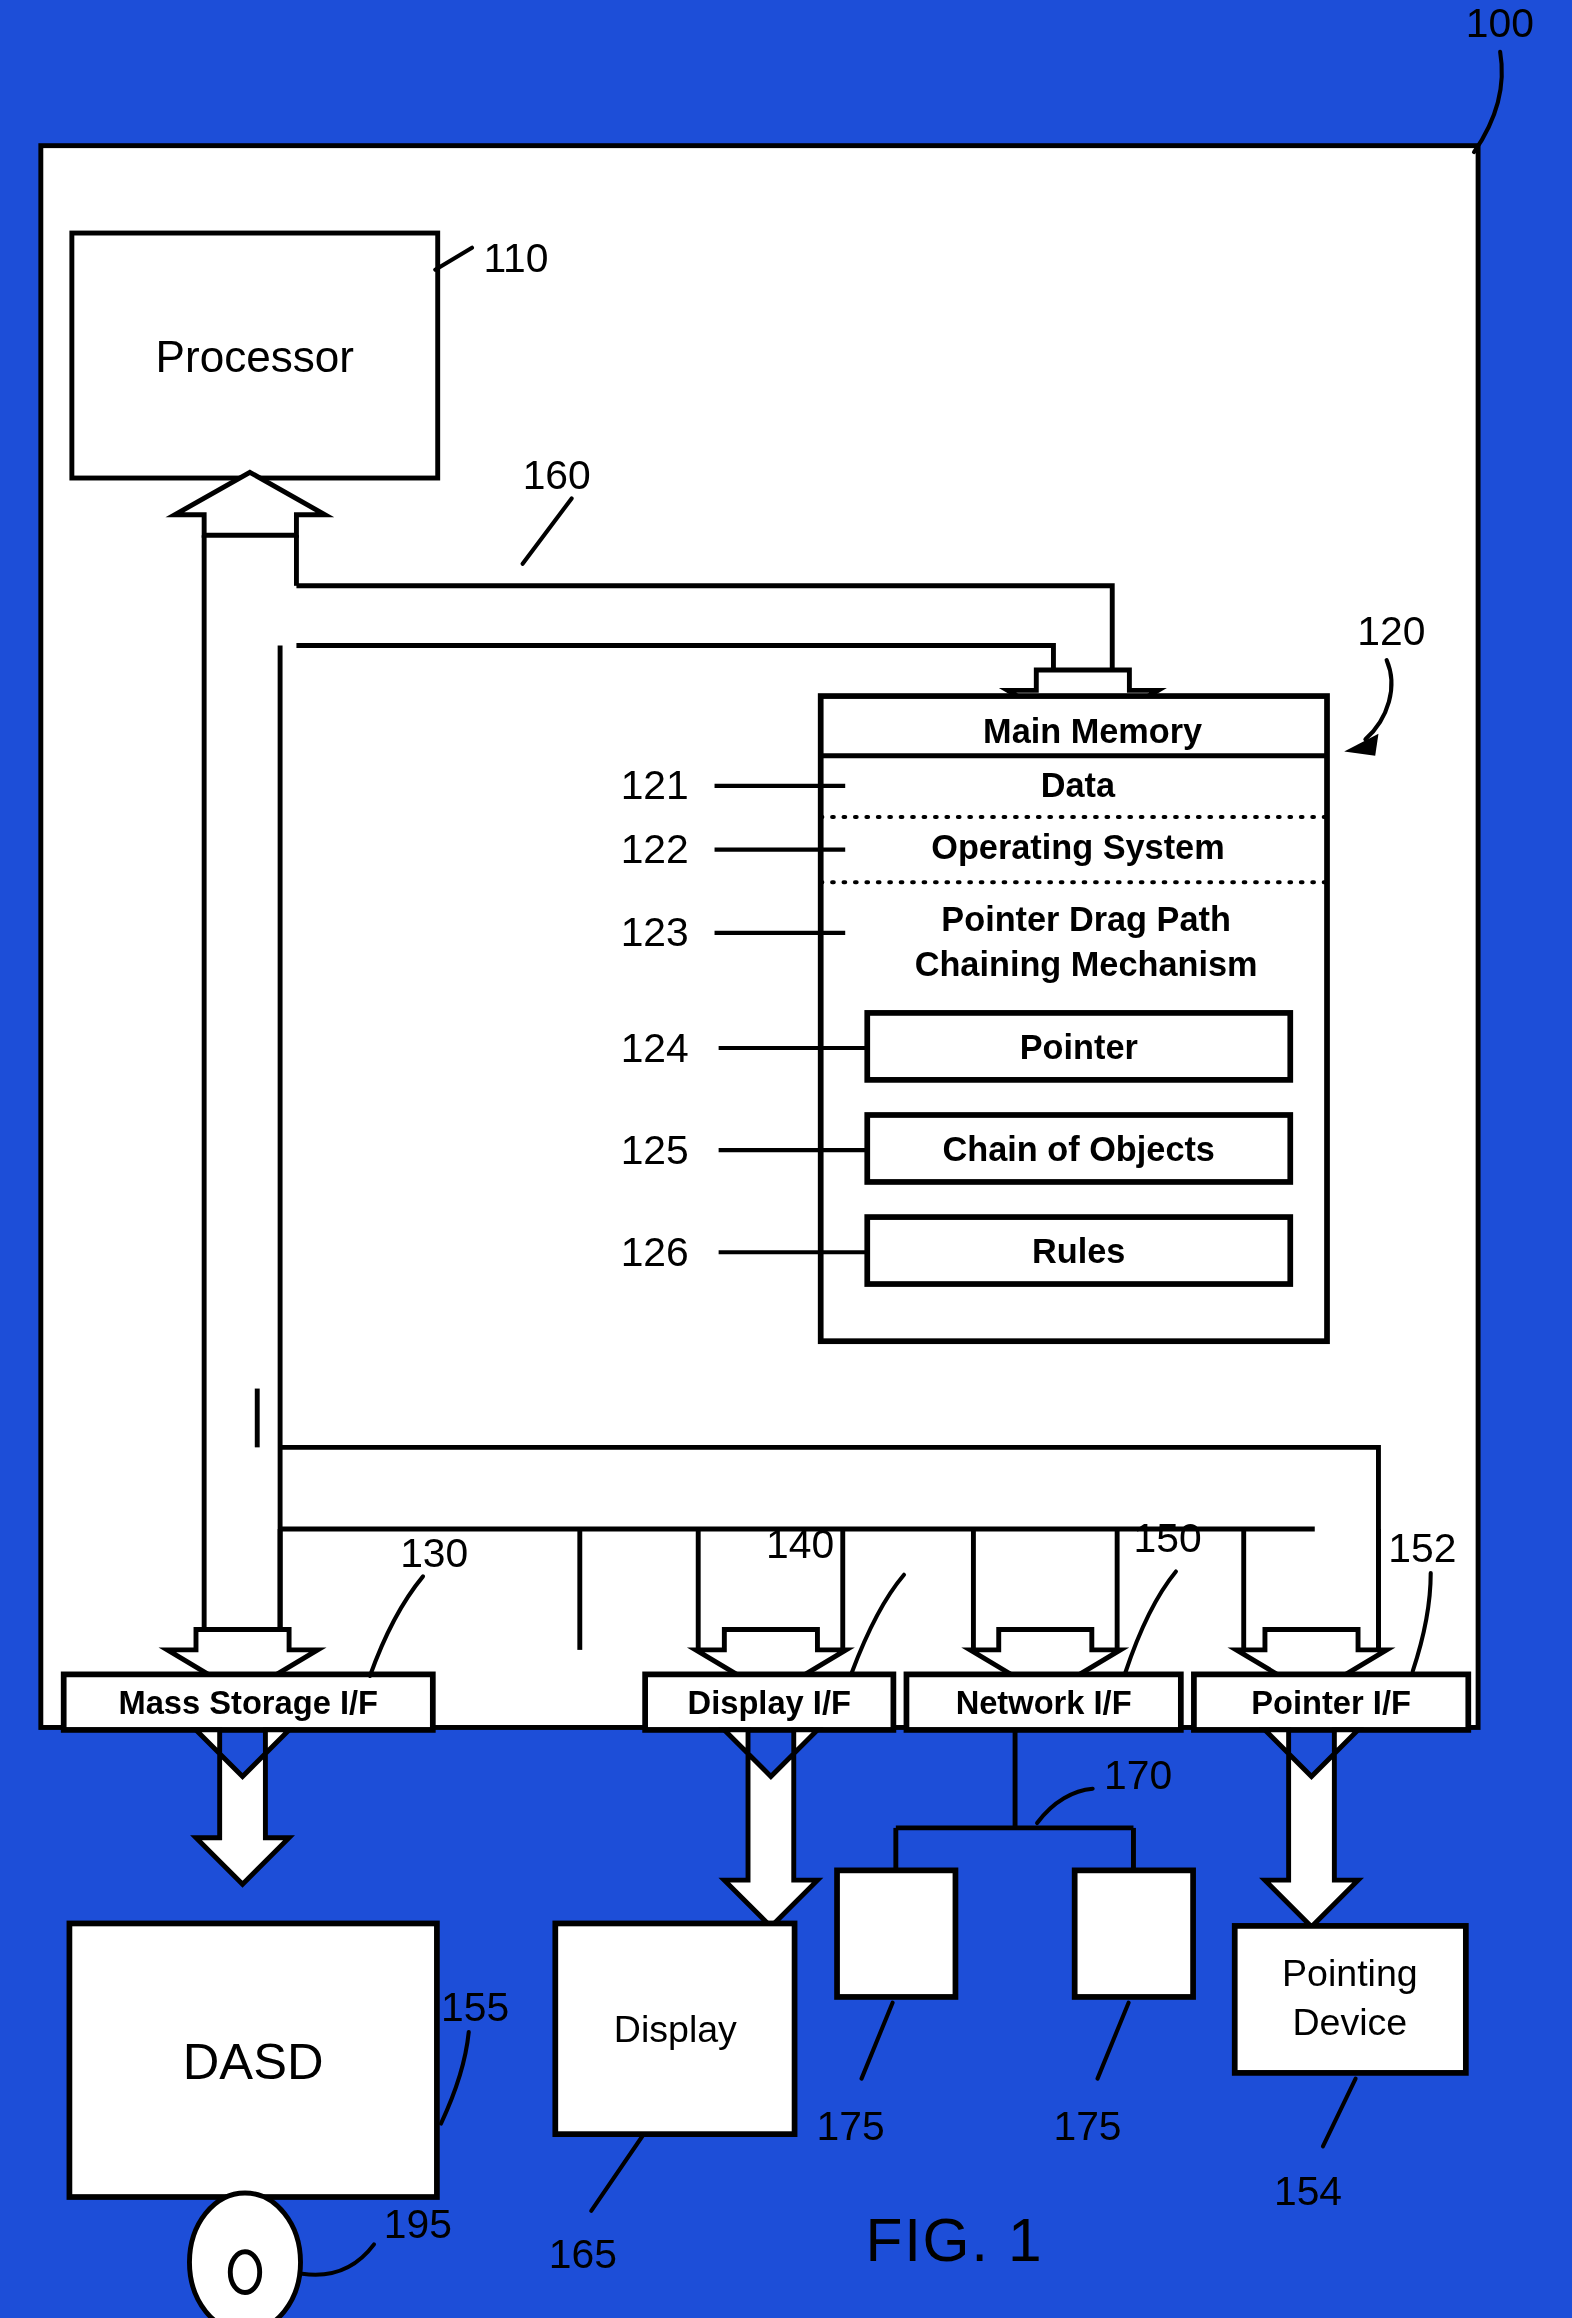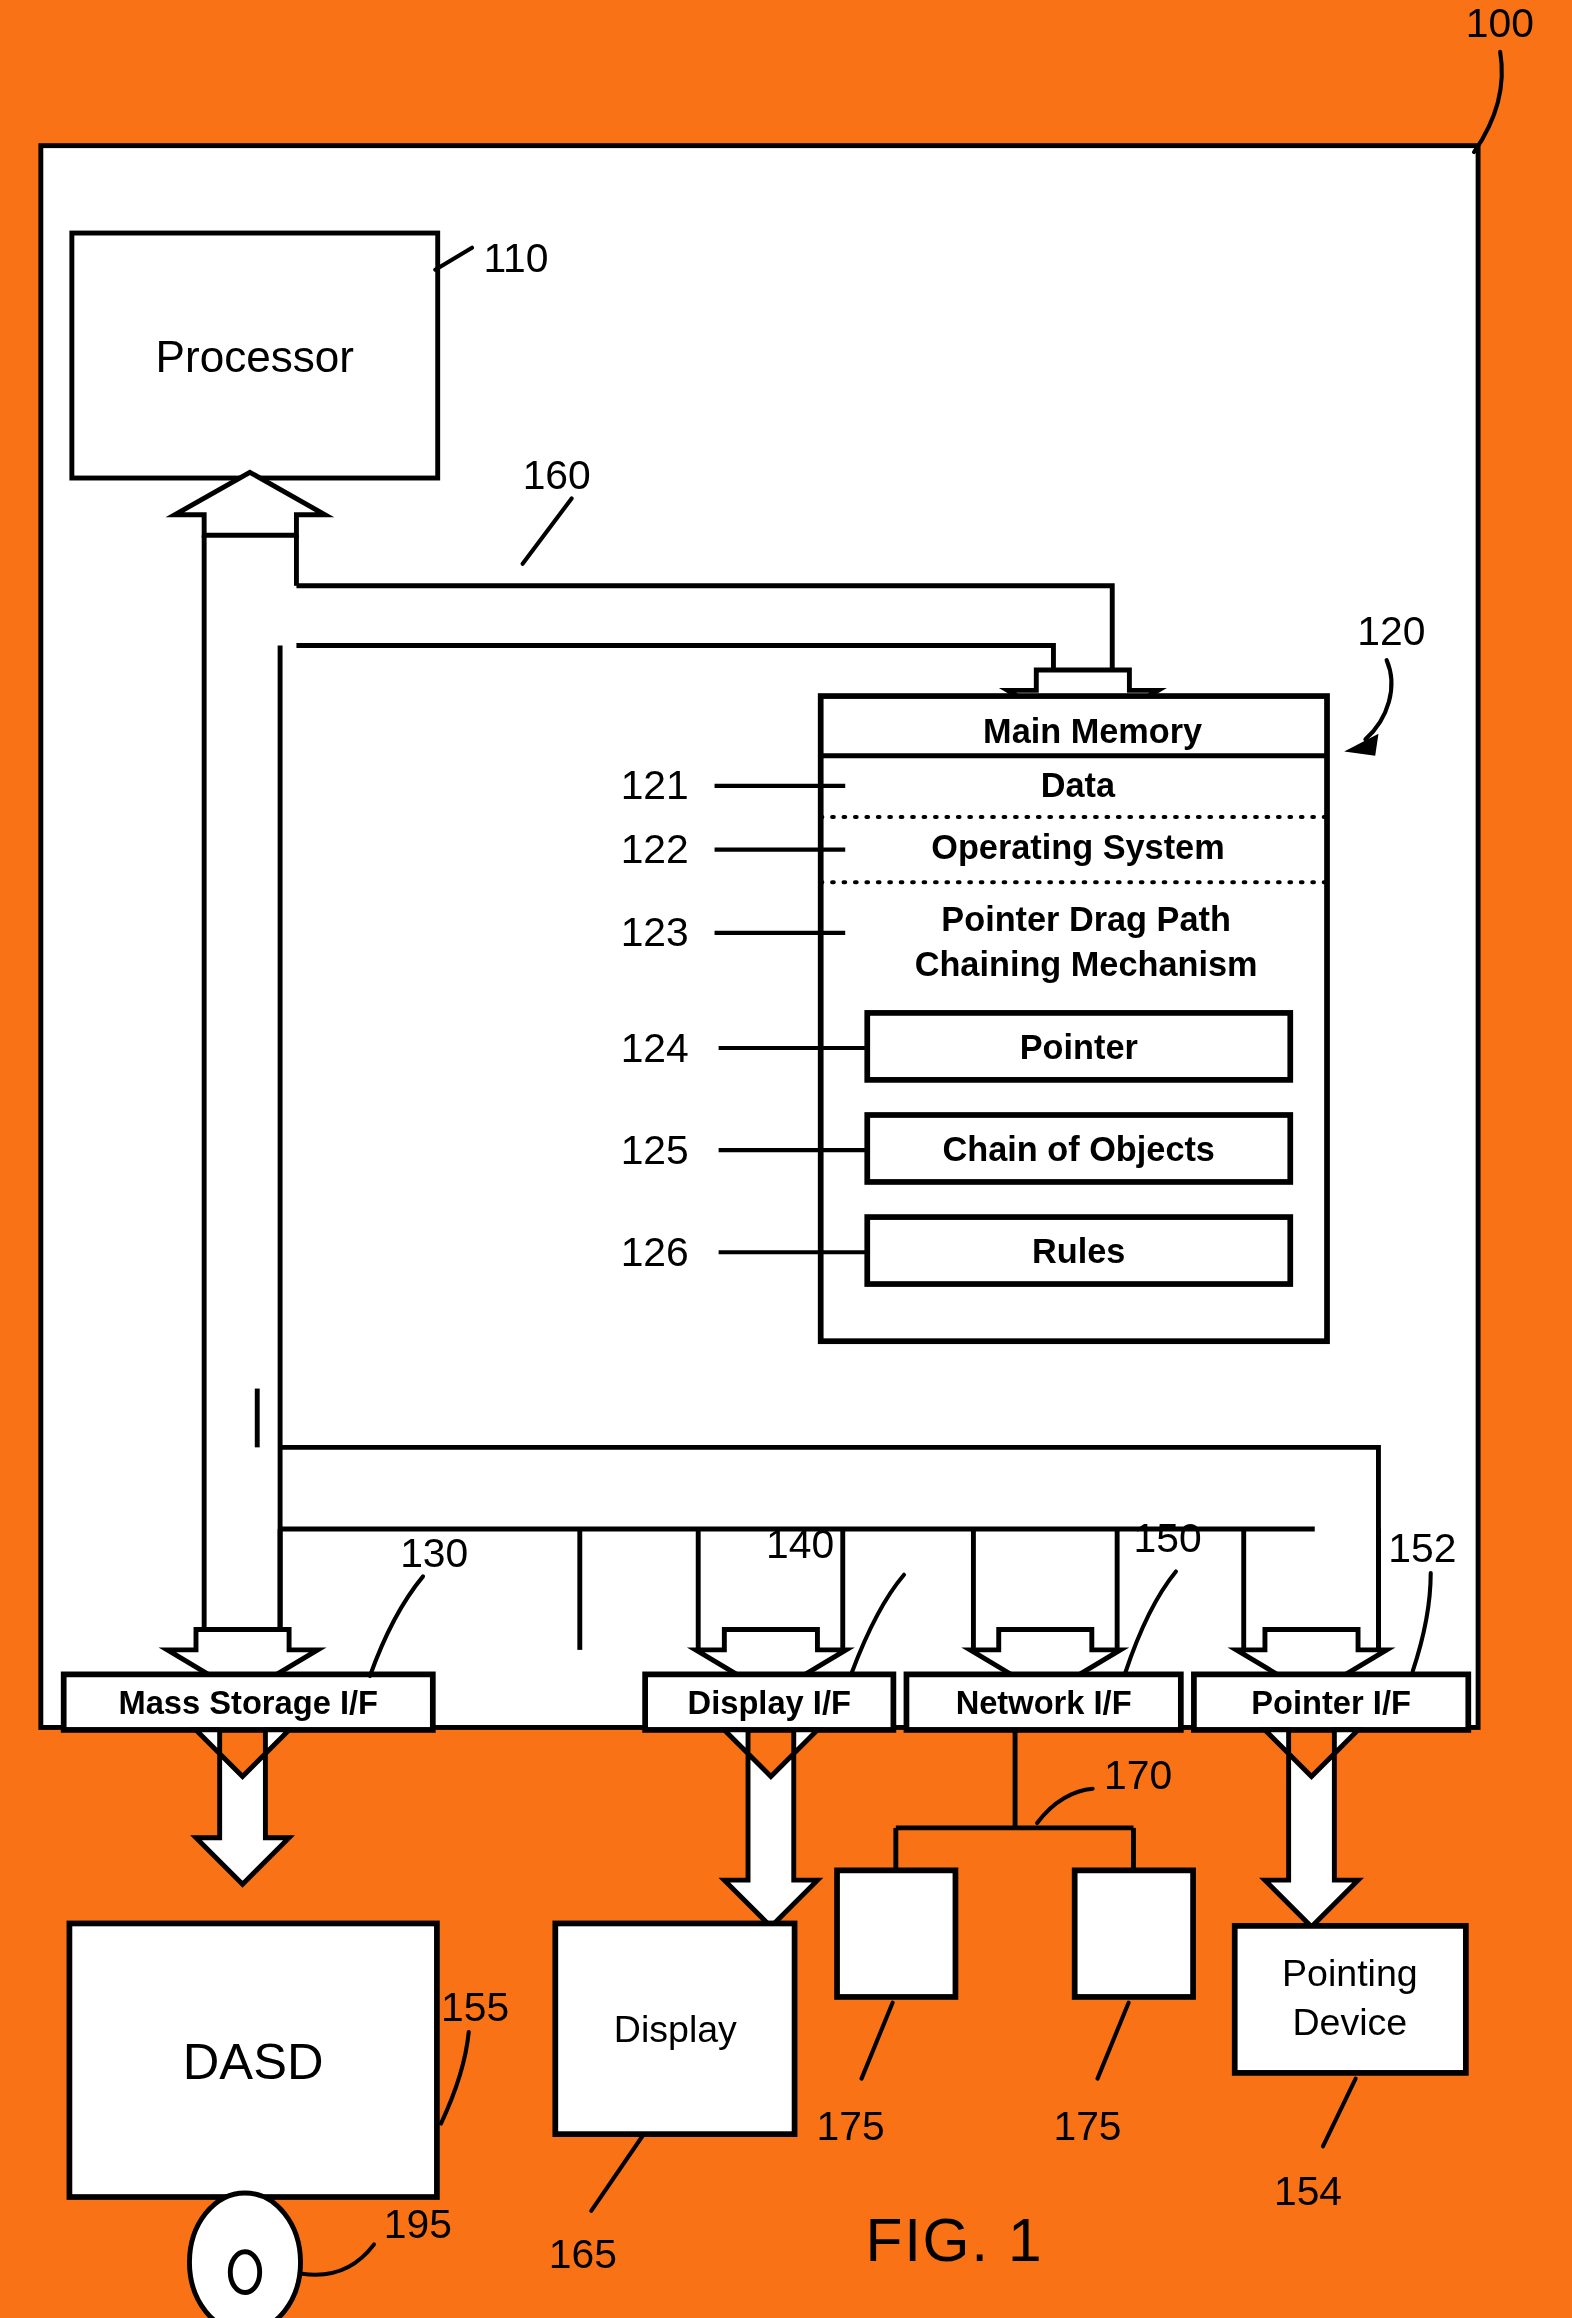--- a/index.html
+++ b/index.html
@@ -7,21 +7,21 @@
     padding: 0;
     background: #ffffff;
   }
   body {
     font-family: "Liberation Sans", sans-serif;
   }
   #figure-root {
     position: relative;
     width: 1572px;
     height: 2319px;
-    background: #f97316;
+    background: #1d4ed8;
     overflow: hidden;
   }
   svg.fig {
     display: block;
     width: 1572px;
     height: 2319px;
   }
   
   .stroke {
     fill: none;

